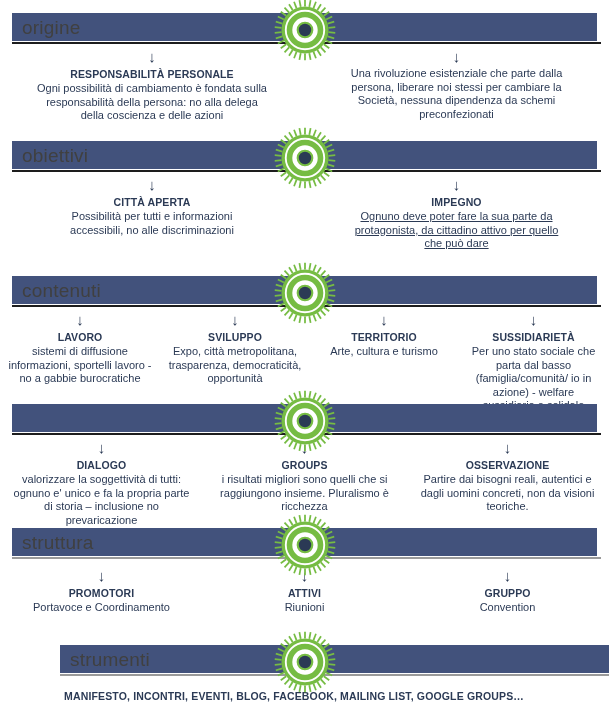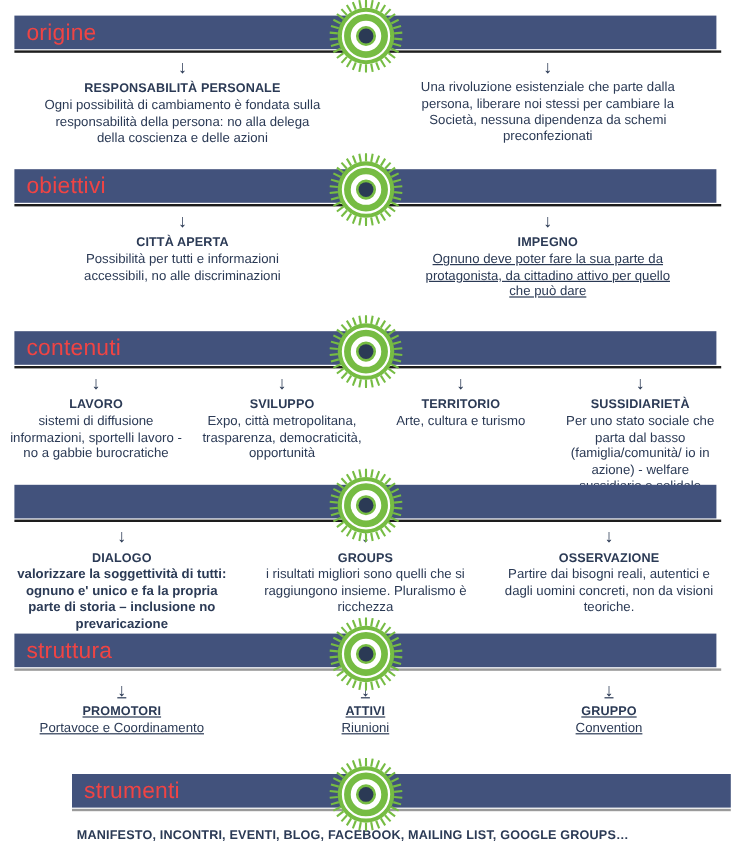--- a/index.html
+++ b/index.html
@@ -41,21 +41,21 @@
     height: 28px;
     background: #42527c;
     box-sizing: border-box;
   }
   .banner-title {
     position: absolute;
     left: 22px;
     top: 1px;
     font-size: 19px;
     line-height: 27px;
-    color: #ef4444;
+    color: #404040;
     letter-spacing: 0.2px;
     white-space: nowrap;
   }
   .rule {
     position: absolute;
     left: 12px;
     top: 29px;
     width: 589px;
     height: 2px;
     background: #1d1d1d;
@@ -198,36 +198,36 @@
 
   <div class="section" style="top:404px;">
     <div class="banner-wrap">
       <div class="banner"></div>
       <div class="rule"></div>
     </div>
     <div class="cols">
       <div class="col" style="flex:0 0 203px;">
         <span class="arrow">↓</span>
         <span class="col-title">DIALOGO</span>
-        <span class="col-body" style="padding:0 4px;font-weight:bold;">valorizzare la soggettività di tutti: ognuno e' unico e fa la propria parte di storia – inclusione no prevaricazione</span>
+        <span class="col-body" style="padding:0 4px;">valorizzare la soggettività di tutti: ognuno e' unico e fa la propria parte di storia – inclusione no prevaricazione</span>
       </div>
       <div class="col" style="flex:0 0 203px;">
         <span class="arrow">↓</span>
         <span class="col-title">GROUPS</span>
         <span class="col-body" style="padding:0 8px;">i risultati migliori sono quelli che si raggiungono insieme. Pluralismo è ricchezza</span>
       </div>
       <div class="col" style="flex:0 0 203px;">
         <span class="arrow">↓</span>
         <span class="col-title">OSSERVAZIONE</span>
         <span class="col-body" style="padding:0 4px;">Partire dai bisogni reali, autentici e dagli uomini concreti, non da visioni teoriche.</span>
       </div>
     </div>
   </div>
 
-  <div class="section" style="top:528px;text-decoration:underline;">
+  <div class="section" style="top:528px;">
     <div class="banner-wrap">
       <div class="banner"></div>
       <div class="banner-title">struttura</div>
       <div class="rule light"></div>
     </div>
     <div class="cols" style="padding-top:8px;">
       <div class="col" style="flex:0 0 203px;">
         <span class="arrow">↓</span>
         <span class="col-title">PROMOTORI</span>
         <span class="col-body">Portavoce e Coordinamento</span>

